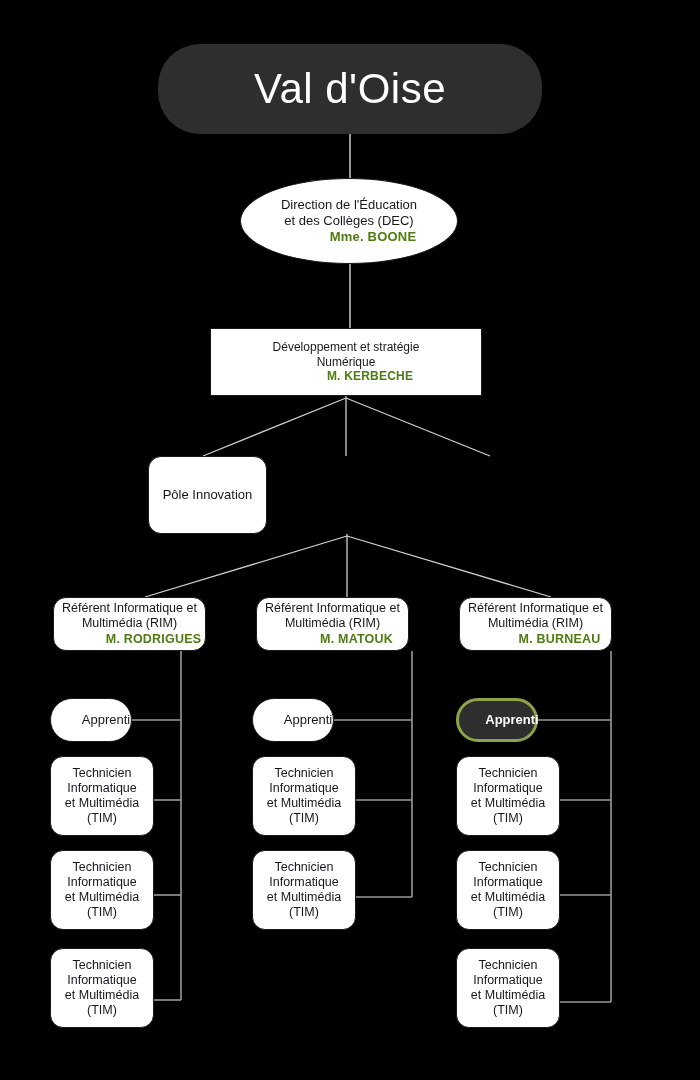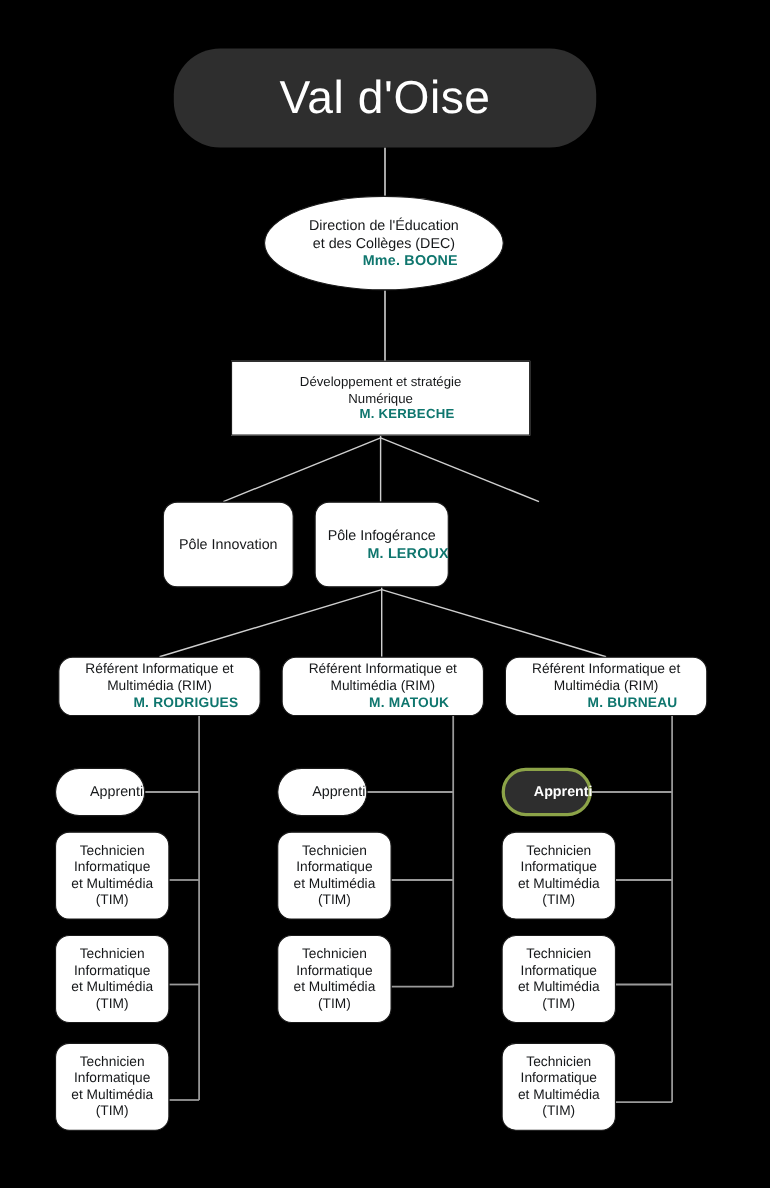--- a/index.html
+++ b/index.html
@@ -46,21 +46,21 @@
     z-index: 5;
   }
 
   .node .line {
     display: block;
     line-height: 1.22;
     white-space: nowrap;
   }
 
   .node .person {
-    color: #0f766e;
+    color: #4d7c0f;
     font-weight: 700;
     letter-spacing: .2px;
     margin-left: 48px;
   }
 
   
   .root {
     left: 158px;
     top: 44px;
     width: 384px;
@@ -106,21 +106,21 @@
     border-radius: 13px;
   }
   .pole .line { font-size: 13px; }
   .pole-1 { left: 148px; }
   .pole-2 { left: 286px; width: 122px; }
   .pole-3 { left: 431px; }
 
   
   .rim {
     top: 597px;
-    width: 184px;
+    width: 153px;
     height: 54px;
     border-radius: 13px;
   }
   .rim .line { font-size: 12.5px; }
   .rim-1 { left: 53px; }
   .rim-2 { left: 256px; }
   .rim-3 { left: 459px; }
 
   
   .apprenti {
@@ -211,24 +211,20 @@
 
   <div class="node rect">
     <span class="line">Développement et stratégie</span>
     <span class="line">Numérique</span>
     <span class="line person">M. KERBECHE</span>
   </div>
 
   <div class="node pole pole-1">
     <span class="line">Pôle Innovation</span>
   </div>
-  <div class="node pole pole-2">
-    <span class="line">Pôle Infogérance</span>
-    <span class="line person">M. LEROUX</span>
-  </div>
 
   <div class="node rim rim-1">
     <span class="line">Référent Informatique et</span>
     <span class="line">Multimédia (RIM)</span>
     <span class="line person">M. RODRIGUES</span>
   </div>
   <div class="node rim rim-2">
     <span class="line">Référent Informatique et</span>
     <span class="line">Multimédia (RIM)</span>
     <span class="line person">M. MATOUK</span>

